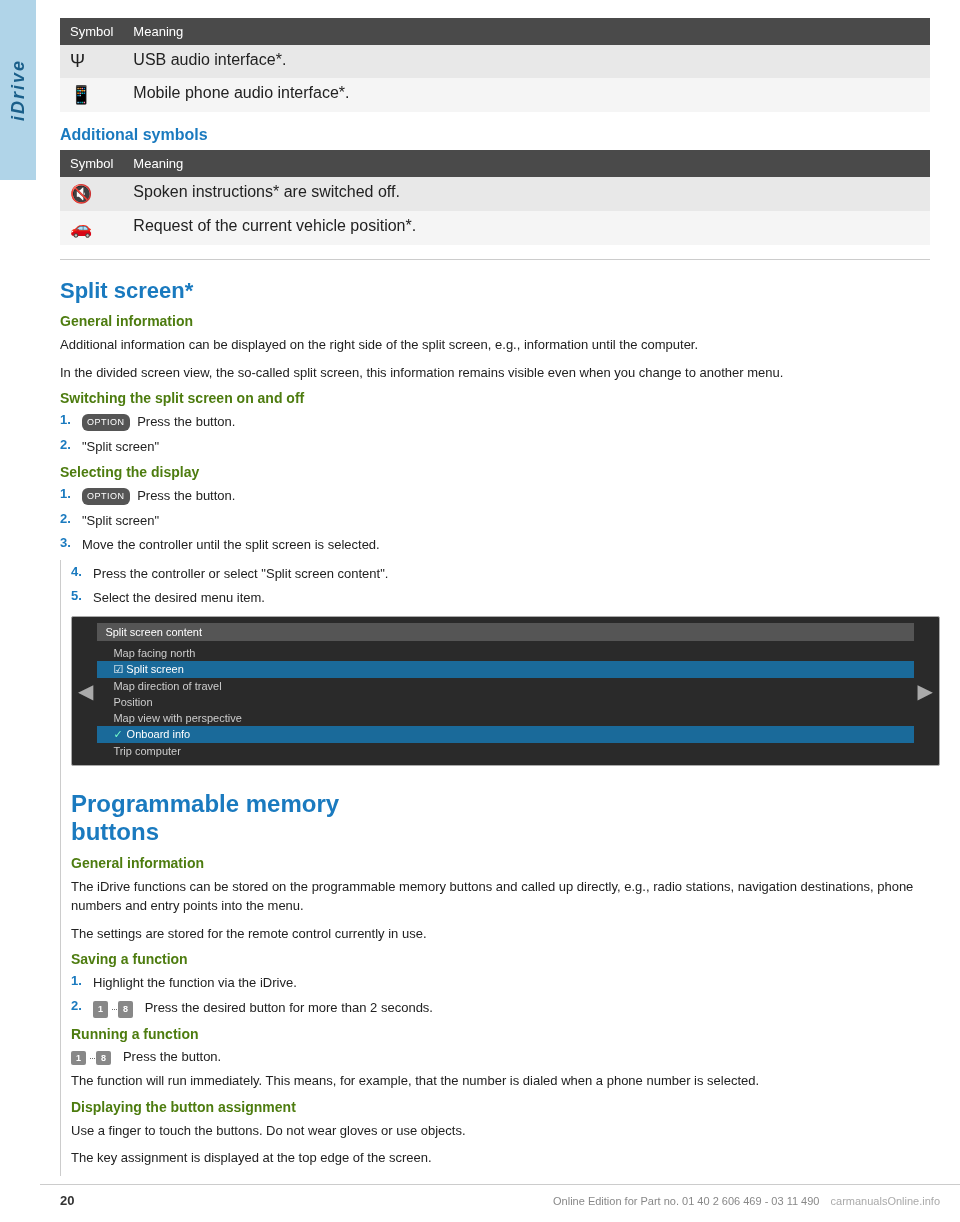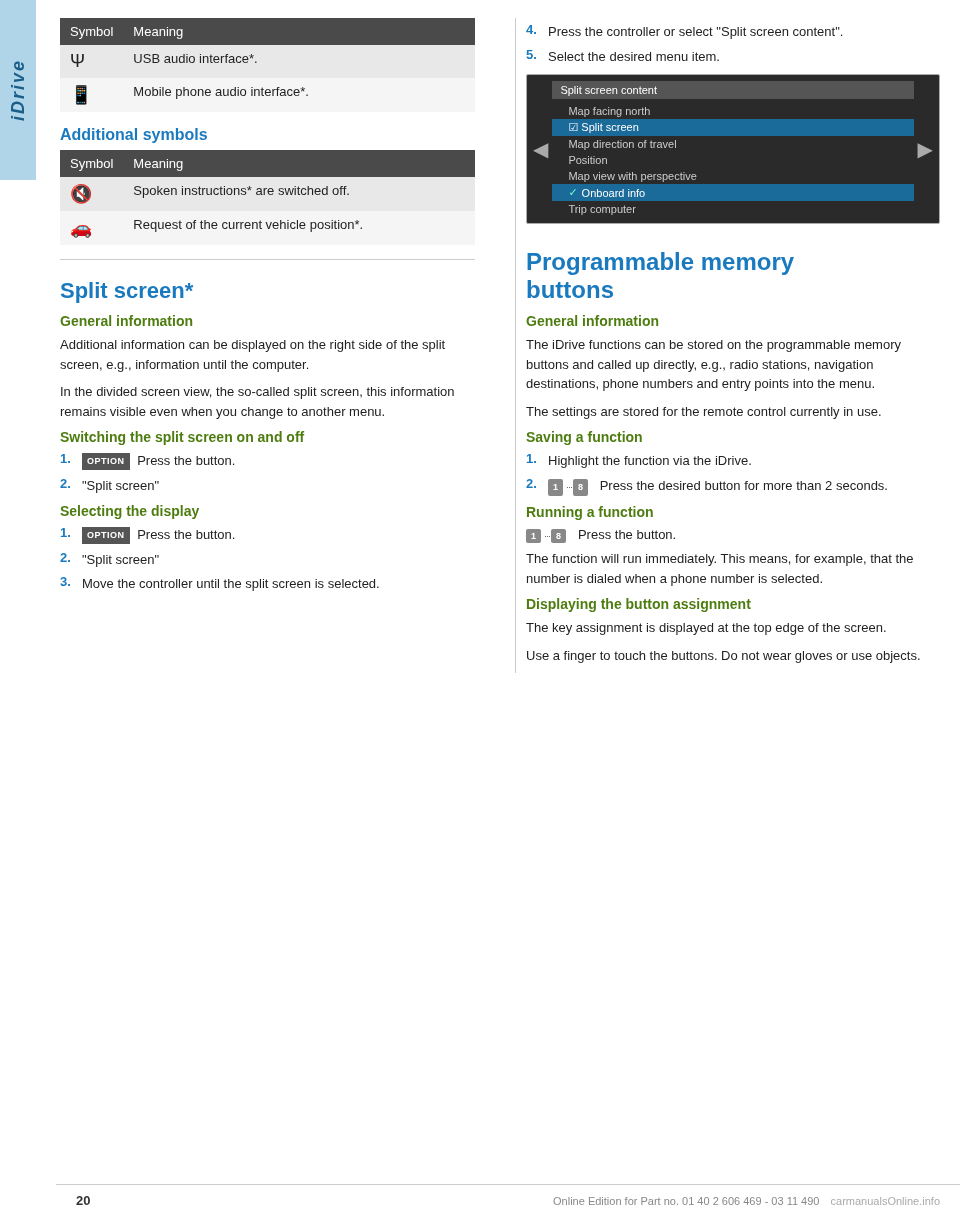--- a/index.html
+++ b/index.html
@@ -29,21 +29,21 @@
       font-size: 18px;
       font-weight: bold;
       font-style: italic;
       color: #1a5f8a;
       letter-spacing: 2px;
     }
     .page-content {
       margin-left: 40px;
       padding: 18px 20px 40px 20px;
       display: grid;
-      grid-template-columns: 1fr 1fr;
+      grid-template-columns: 1fr;
       gap: 0 30px;
     }
     .left-col { padding-right: 10px; }
     .right-col { padding-left: 10px; border-left: 1px solid #ccc; }
 
     
     table {
       width: 100%;
       border-collapse: collapse;
       margin-bottom: 14px;
@@ -55,21 +55,21 @@
     table thead th {
       padding: 6px 10px;
       text-align: left;
       font-size: 13px;
       font-weight: normal;
     }
     table tbody tr:nth-child(odd) { background: #e8e8e8; }
     table tbody tr:nth-child(even) { background: #f5f5f5; }
     table tbody td {
       padding: 6px 10px;
-      font-size: 13px;
+      font-size: 16px;
       vertical-align: top;
     }
     .symbol-cell {
       font-size: 18px;
       width: 60px;
     }
 
     
     .section-title-blue {
       color: #1a7abf;
@@ -116,24 +116,24 @@
     }
     .step-text { flex: 1; line-height: 1.5; }
 
     
     .option-btn-icon {
       display: inline-block;
       background: #555;
       color: #fff;
       font-size: 9px;
       padding: 2px 5px;
-      border-radius: 0;
+      border-radius: 6px;
       margin-right: 4px;
       vertical-align: middle;
-      font-weight: bold;
+      font-weight: normal;
       letter-spacing: 0.5px;
     }
     
     .mem-btn-icon {
       display: inline-block;
       background: #888;
       color: #fff;
       font-size: 9px;
       padding: 2px 5px;
       border-radius: 2px;
@@ -197,21 +197,21 @@
     .divider {
       border: none;
       border-top: 1px solid #ccc;
       margin: 14px 0;
     }
 
     
     .footer {
       position: absolute;
       bottom: 14px;
-      left: 56px;
+      left: 40px;
       right: 0;
       display: flex;
       justify-content: space-between;
       align-items: center;
       padding: 0 20px;
       font-size: 11px;
       color: #888;
       border-top: 1px solid #ccc;
       padding-top: 8px;
     }
@@ -380,22 +380,22 @@
         <span class="mem-btn-icon">1</span>
         <span class="mem-dots">···</span>
         <span class="mem-btn-icon">8</span>
       </span>
       <span style="font-size:13px;">Press the button.</span>
     </div>
     <p>The function will run immediately. This means, for example, that the number is dialed when a phone number is selected.</p>
 
     <div class="subsection-title">Displaying the button assignment</div>
 
+    <p>Use a finger to touch the buttons. Do not wear gloves or use objects.</p>
     <p>The key assignment is displayed at the top edge of the screen.</p>
-    <p>Use a finger to touch the buttons. Do not wear gloves or use objects.</p>
 
   </div>
 </div>
 
 <div class="footer">
   <span class="page-number">20</span>
   <span>
     <span>Online Edition for Part no. 01 40 2 606 469 - 03 11 490</span>
     <span style="color:#aaa; margin-left:8px;">carmanualsOnline.info</span>
   </span>

